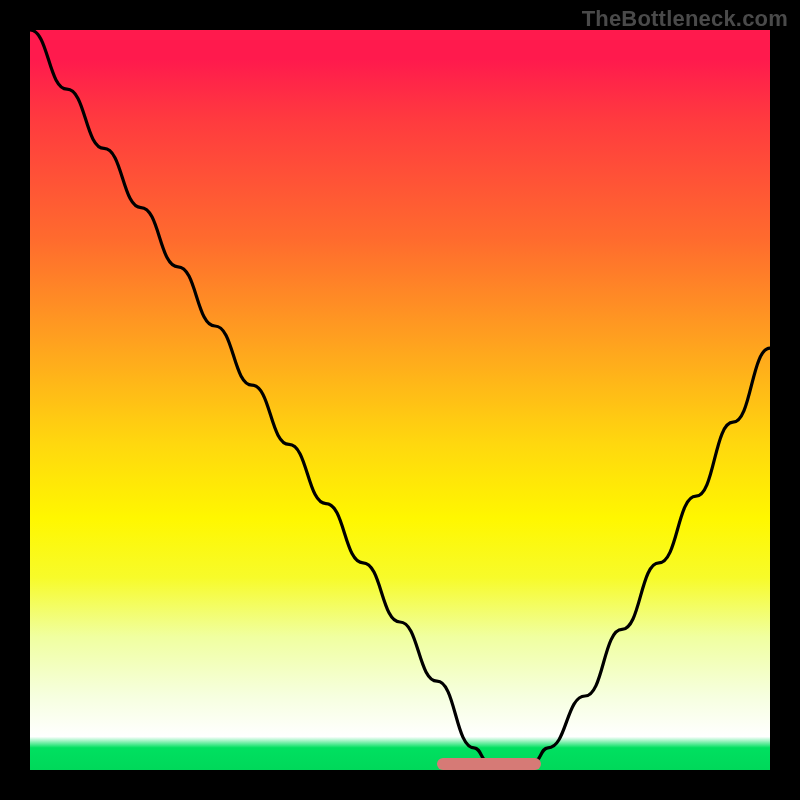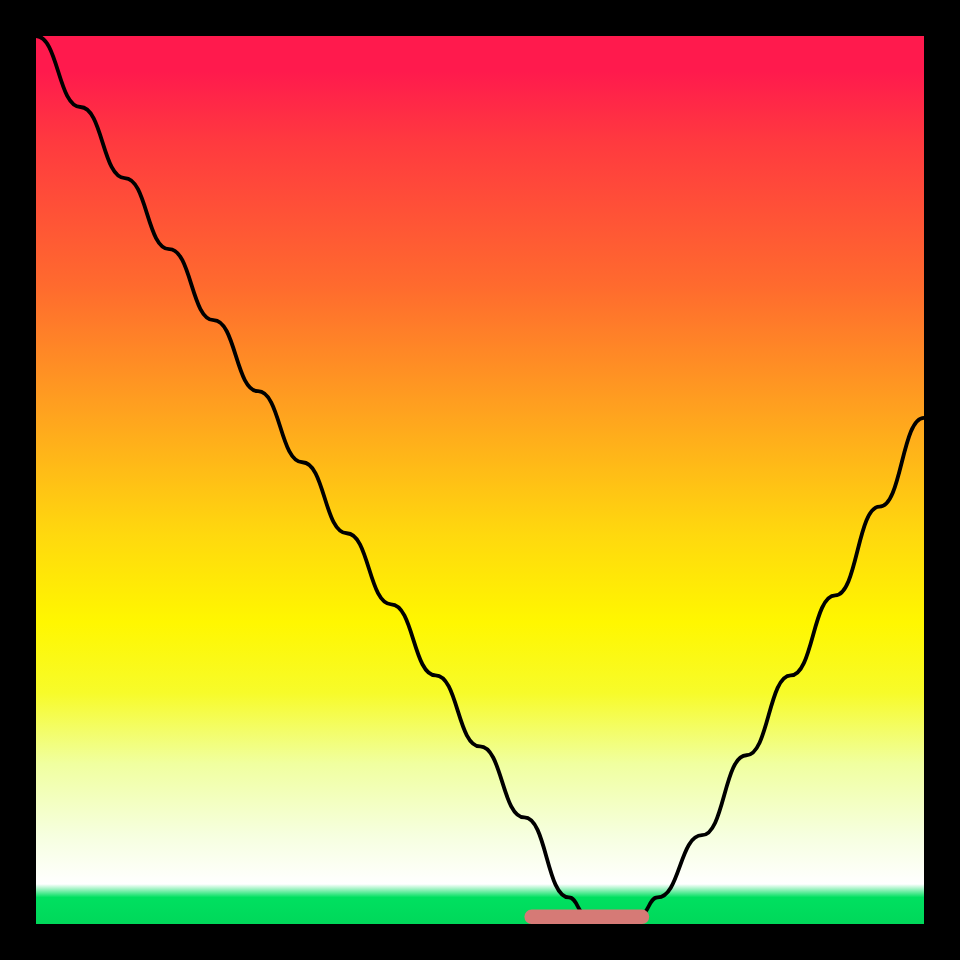--- a/index.html
+++ b/index.html
@@ -64,20 +64,21 @@
     height: 12px;
     border-radius: 6px;
     background: #d67a76;
   }
 </style>
 </head>
 <body>
 
 <div class="frame">
 
+  <div class="watermark">TheBottleneck.com</div>
 
   <div class="plot-area">
     <div class="gradient-bg"></div>
 
     <svg class="curve" viewBox="0 0 740 740" preserveAspectRatio="none">
       <path id="curve-path" fill="none" stroke="#000" stroke-width="3.2" stroke-linecap="round" d="M 0.0 0.0 C 18.5 0.0, 18.5 59.2, 37.0 59.2 C 55.5 59.2, 55.5 118.4, 74.0 118.4 C 92.5 118.4, 92.5 177.6, 111.0 177.6 C 129.5 177.6, 129.5 236.8, 148.0 236.8 C 166.5 236.8, 166.5 296.0, 185.0 296.0 C 203.5 296.0, 203.5 355.2, 222.0 355.2 C 240.5 355.2, 240.5 414.4, 259.0 414.4 C 277.5 414.4, 277.5 473.6, 296.0 473.6 C 314.5 473.6, 314.5 532.8, 333.0 532.8 C 351.5 532.8, 351.5 592.0, 370.0 592.0 C 388.5 592.0, 388.5 651.2, 407.0 651.2 C 425.5 651.2, 425.5 717.8, 444.0 717.8 C 451.4 717.8, 451.4 732.6, 458.8 732.6 C 469.9 732.6, 469.9 736.3, 481.0 736.3 C 492.1 736.3, 492.1 732.6, 503.2 732.6 C 510.6 732.6, 510.6 717.8, 518.0 717.8 C 536.5 717.8, 536.5 666.0, 555.0 666.0 C 573.5 666.0, 573.5 599.4, 592.0 599.4 C 610.5 599.4, 610.5 532.8, 629.0 532.8 C 647.5 532.8, 647.5 466.2, 666.0 466.2 C 684.5 466.2, 684.5 392.2, 703.0 392.2 C 721.5 392.2, 721.5 318.2, 740.0 318.2"></path>
     </svg>
 
     <div id="min-marker" class="marker" style="left: 407px; width: 103.6px; top: 728.08px;"></div>
   </div>

